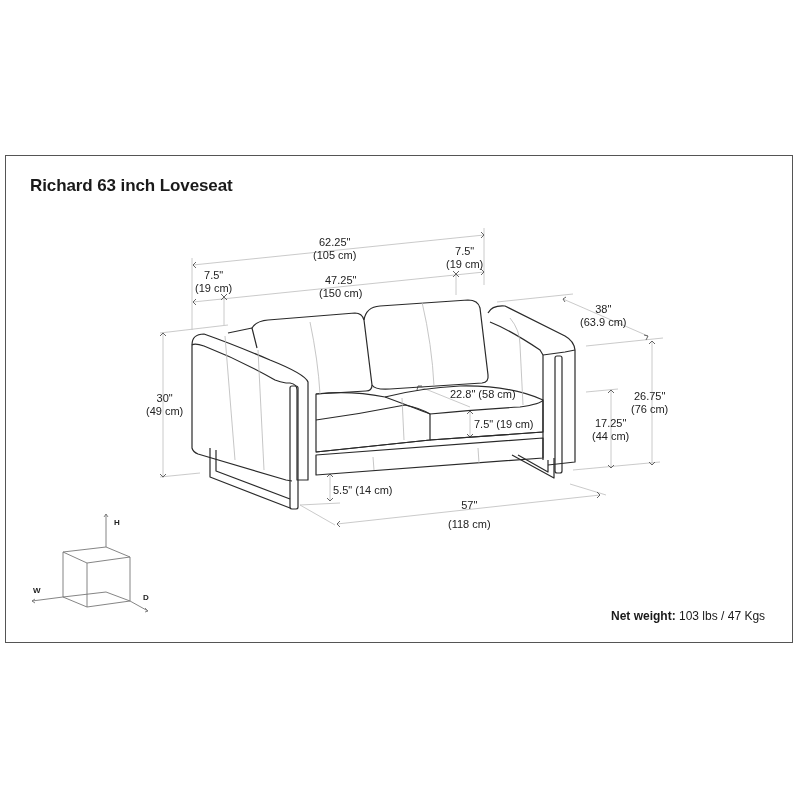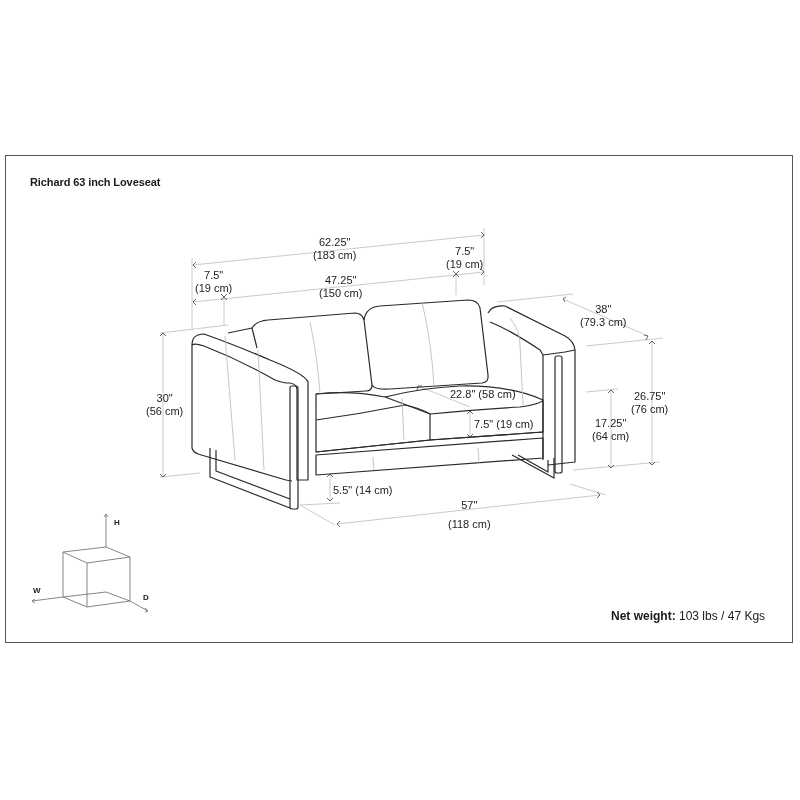--- a/index.html
+++ b/index.html
@@ -19,21 +19,21 @@
       width: 788px;
       height: 488px;
       border: 1.5px solid #555555;
       box-sizing: border-box;
       background: #ffffff;
     }
     .title {
       position: absolute;
       left: 30px;
       top: 176px;
-      font-size: 11px;
+      font-size: 17px;
       font-weight: bold;
       color: #1a1a1a;
       letter-spacing: -0.1px;
     }
     .drawing {
       position: absolute;
       left: 0;
       top: 0;
       width: 800px;
       height: 800px;
@@ -191,49 +191,49 @@
     <polyline points="104,517 106,514 108,517"></polyline>
     <path d="M63,597 L32,601"></path>
     <polyline points="35,599 32,601 35,603"></polyline>
     <path d="M130,601 L148,611"></path>
     <polyline points="145,608 148,611 145,612"></polyline>
   </g>
 </svg>
 
 <div class="dim" style="left:313px; top:236px;">
   <span class="l1">62.25"</span>
-  <span class="l2">(183 cm)</span>
+  <span class="l2">(105 cm)</span>
 </div>
 <div class="dim" style="left:195px; top:269px;">
   <span class="l1">7.5"</span>
   <span class="l2">(19 cm)</span>
 </div>
 <div class="dim" style="left:319px; top:274px;">
   <span class="l1">47.25"</span>
   <span class="l2">(150 cm)</span>
 </div>
 <div class="dim" style="left:446px; top:245px;">
   <span class="l1">7.5"</span>
   <span class="l2">(19 cm)</span>
 </div>
 <div class="dim" style="left:580px; top:303px;">
   <span class="l1">38"</span>
-  <span class="l2">(79.3 cm)</span>
+  <span class="l2">(63.9 cm)</span>
 </div>
 <div class="dim" style="left:146px; top:392px;">
   <span class="l1">30"</span>
-  <span class="l2">(56 cm)</span>
+  <span class="l2">(49 cm)</span>
 </div>
 <div class="dim" style="left:631px; top:390px;">
   <span class="l1">26.75"</span>
   <span class="l2">(76 cm)</span>
 </div>
 <div class="dim" style="left:592px; top:417px;">
   <span class="l1">17.25"</span>
-  <span class="l2">(64 cm)</span>
+  <span class="l2">(44 cm)</span>
 </div>
 <div class="dim" style="left:450px; top:388px;">
   <span>22.8" (58 cm)</span>
 </div>
 <div class="dim" style="left:474px; top:418px;">
   <span>7.5" (19 cm)</span>
 </div>
 <div class="dim" style="left:333px; top:484px;">
   <span>5.5" (14 cm)</span>
 </div>

